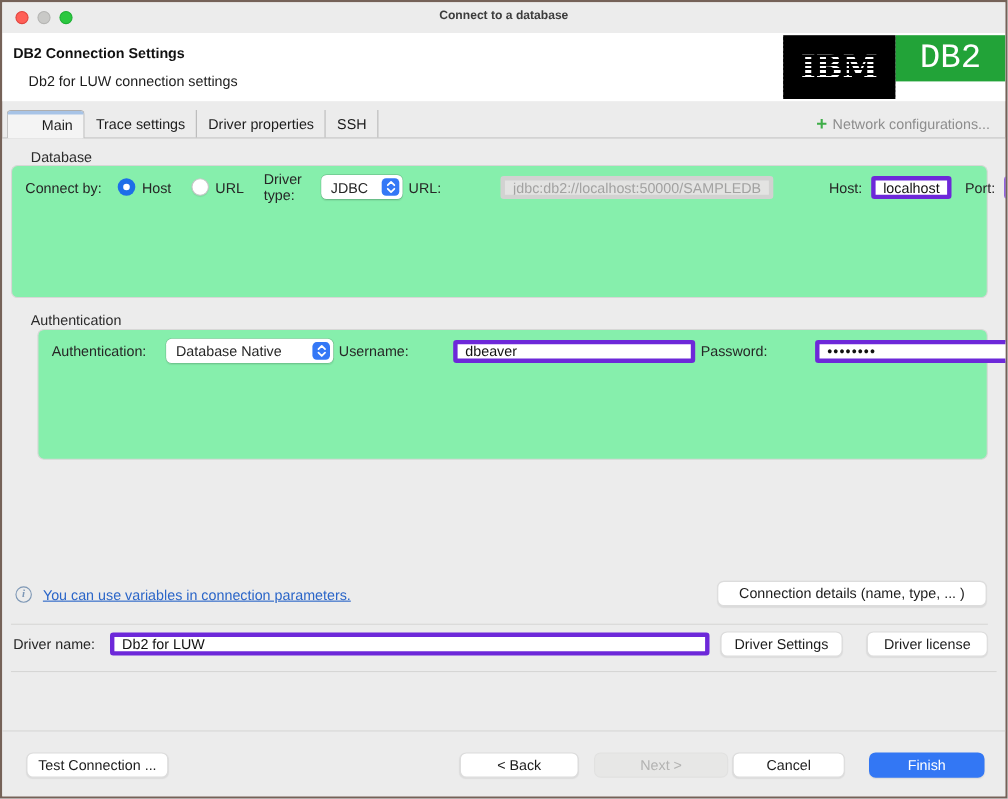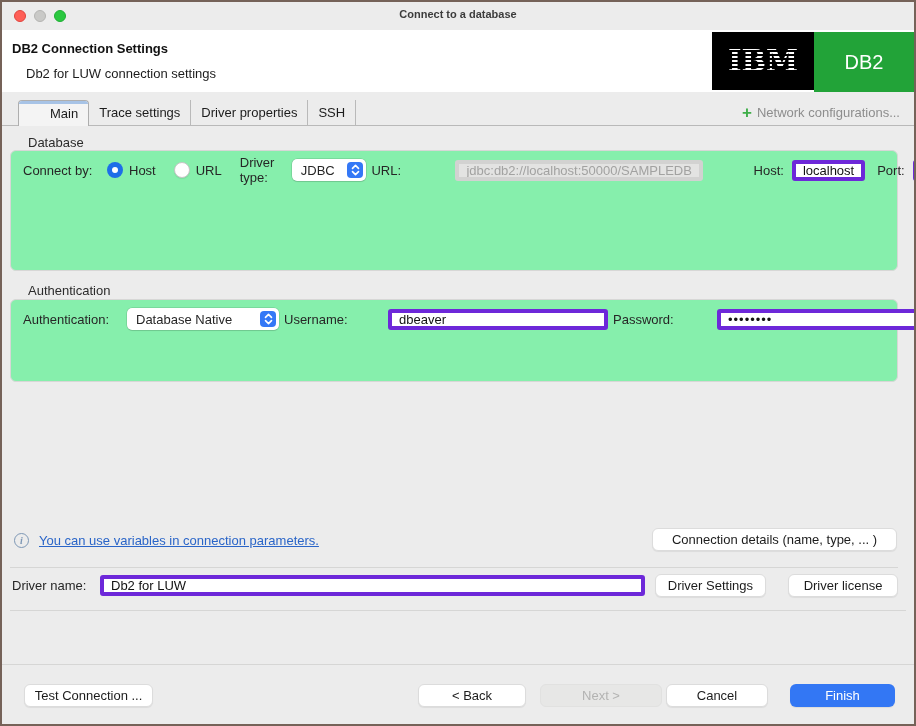--- a/index.html
+++ b/index.html
@@ -21,37 +21,37 @@
   .wtitle{ position:absolute; left:0; right:0; top:6px; text-align:center; font-weight:bold; color:#3c3c3c; font-size:11px; }
 
   
   .header{ position:absolute; top:28px; left:0; right:0; height:62px; background:#ffffff; }
   .htitle{ position:absolute; left:10px; top:11px; font-weight:bold; color:#111; }
   .hsub{ position:absolute; left:24px; top:36px; color:#1c1c1c; }
   .logo{ position:absolute; right:0; top:2px; height:58px; display:flex; }
   .ibm-box{ width:102px; height:58px; background:#000; display:flex; align-items:center; justify-content:center; position:relative; overflow:hidden; }
   .ibm-text{ font-family:"DejaVu Serif", serif; font-weight:bold; font-size:29px; color:#fff; letter-spacing:0px; line-height:1; }
   .ibm-box::after{ content:""; position:absolute; inset:0; background:repeating-linear-gradient(to bottom, transparent 0 2px, #000 2px 4px); }
-  .db2-box{ width:100px; height:60px; background:#22a338; color:#fff; display:flex; align-items:center; justify-content:center; font-size:20px; font-weight:500; }
+  .db2-box{ width:100px; height:42px; background:#22a338; color:#fff; display:flex; align-items:center; justify-content:center; font-size:31px; font-weight:500;font-family:Liberation Mono, monospace; }
 
   
   .tabbar{ position:absolute; top:98px; left:0; right:0; height:26px; border-bottom:1px solid #b9b9b9; display:flex; align-items:stretch; }
   .tab{ display:flex; align-items:center; padding:0 10px; border-right:1px solid #b9b9b9; color:#1c1c1c; cursor:default; position:relative; }
-  .tab:first-child{ margin-left:16px; border-left:1px solid #b9b9b9;padding-left:31px; }
+  .tab:first-child{ margin-left:4px; border-left:1px solid #b9b9b9;padding-left:31px; }
   .tab.selected{ background:#f4f4f4; border:1px solid #aeaeae; border-bottom:none; border-radius:4px 4px 0 0; margin-bottom:-1px; }
   .tab.selected::before{ content:""; position:absolute; top:0; left:0; right:0; height:3px; background:#a7c3e6; border-radius:4px 4px 0 0; }
   .netcfg{ position:absolute; right:14px; top:4px; display:flex; align-items:center; gap:5px; color:#8d8d8d; }
   .plus{ color:#3fae49; font-size:17px; font-weight:bold; line-height:1; }
 
   
   .main{ position:absolute; top:124px; left:0; right:0; bottom:0; background:#ececec; }
   .g-label{ position:absolute; left:26px; color:#2b2b2b; }
   .group{ position:absolute; left:8px; right:16px; background:#86efac; border:1px solid #d7d7d6; border-radius:6px; padding:8px 12px; display:flex; gap:5px; }
   .db-group{ top:24px; height:121px; }
-  .auth-group{ top:173px; height:83px; }
+  .auth-group{ top:173px; height:119px;margin-left:24px; }
   .row{ display:flex; align-items:center; height:22px; }
   .lab{ width:84px; flex:0 0 84px; padding-right:8px; }
   .lab.r{ text-align:right; }
   .lab2{ width:104px; flex:0 0 104px; }
 
   .input{ background:#fff; border:4px solid #6d28d9; border-radius:3px; height:21px; display:flex; align-items:center; padding:0 7px; color:#111; overflow:hidden; white-space:nowrap; }
   .input.disabled{ background:#e3e3e2; border-color:#d2d2d1; color:#a2a2a1; }
   .grow{ flex:1; }
 
   .radio{ width:16px; height:16px; border-radius:50%; position:relative; flex:0 0 16px; }

